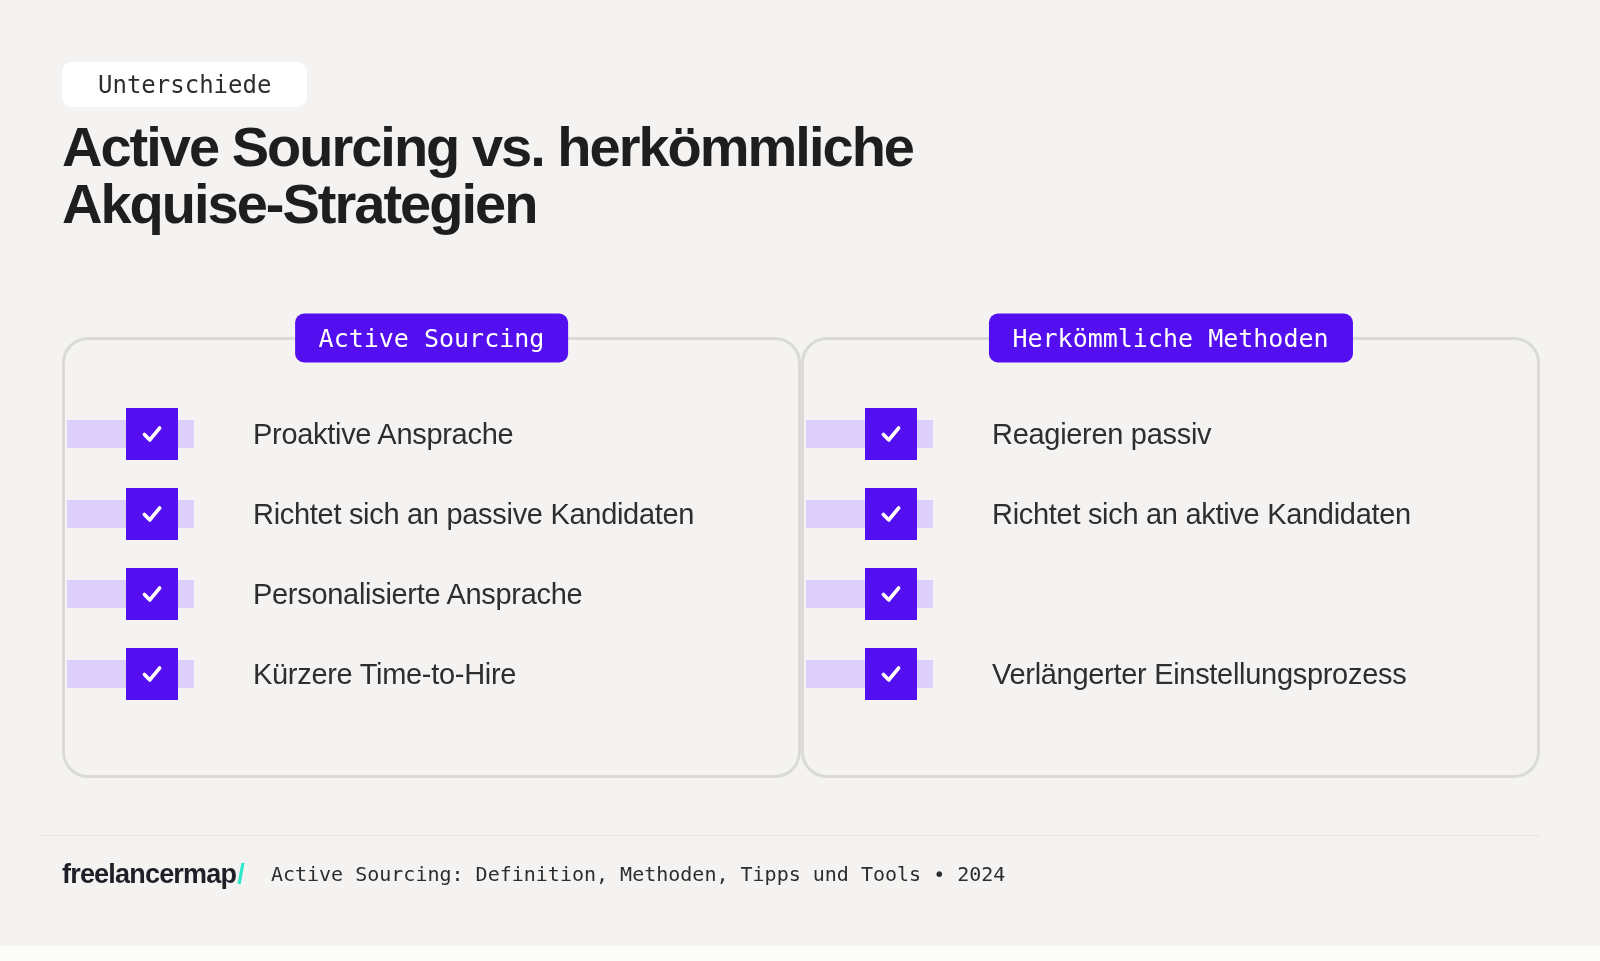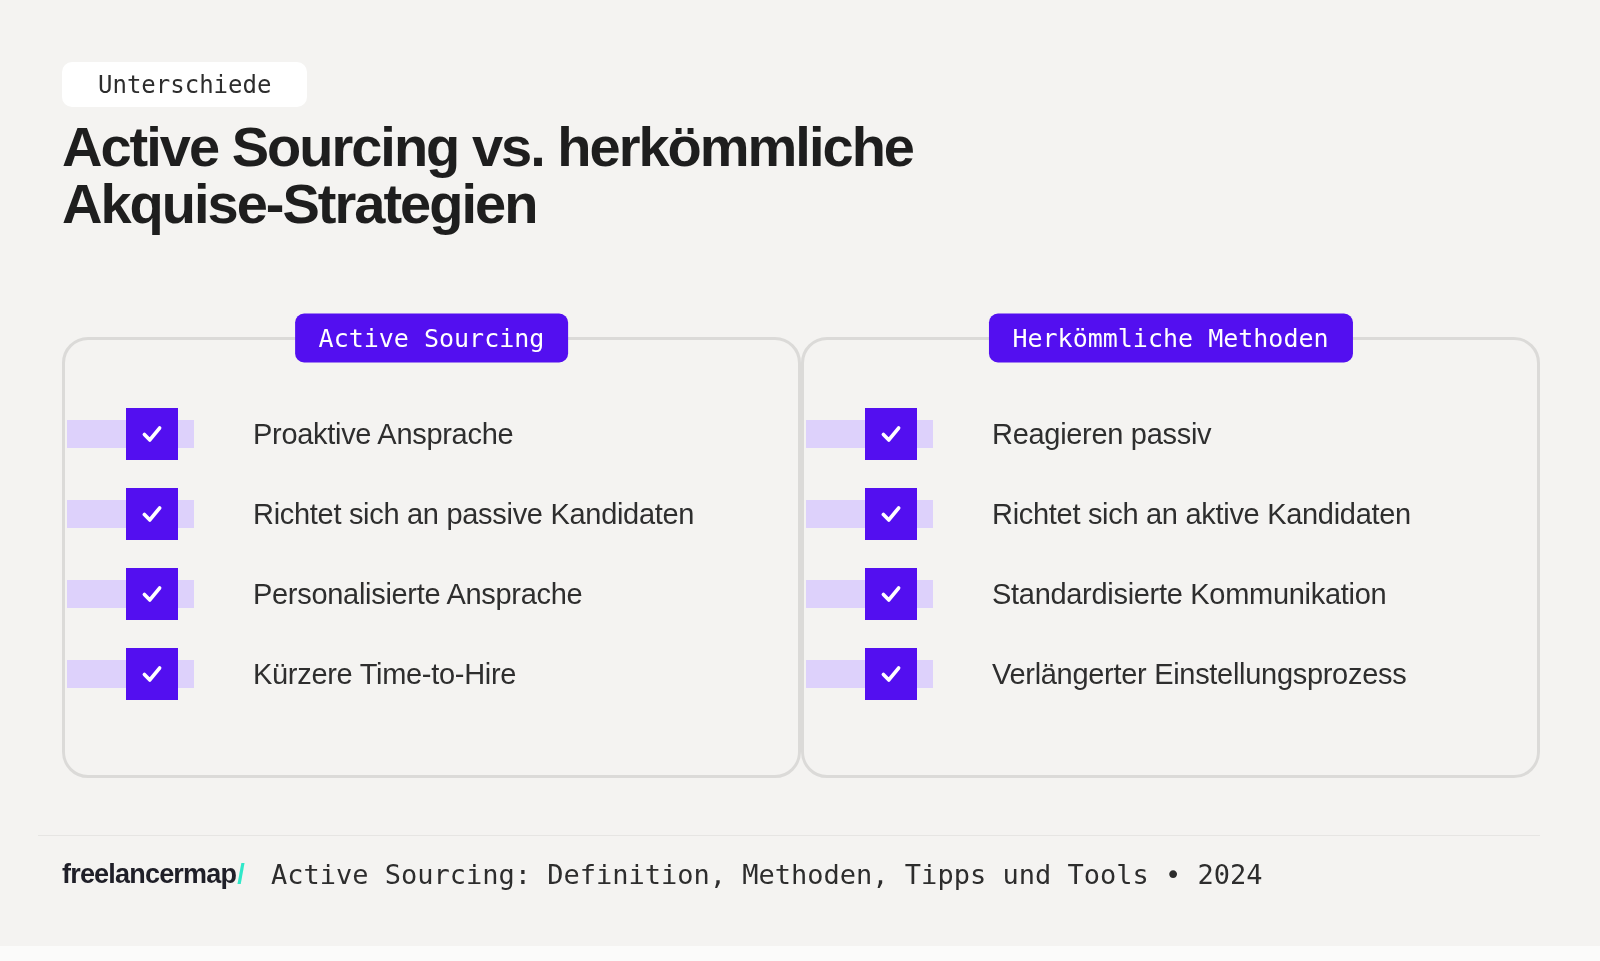--- a/index.html
+++ b/index.html
@@ -137,21 +137,21 @@
     align-items: center;
   }
   .logo-slash {
     color: var(--logo_teal, #2FE8C9);
     font-weight: 700;
     margin-left: 1px;
   }
   .source-text {
     margin-left: 27px;
     font-family: "DejaVu Sans Mono", monospace;
-    font-size: 27px;
+    font-size: 20px;
     color: #2D2D2D;
     white-space: nowrap;
   }
   .bottom-strip {
     position: absolute;
     left: 0;
     bottom: 0;
     width: 100%;
     height: 15px;
     background: var(--footer_strip, #FBFBFA);
@@ -238,21 +238,20 @@
       <div class="row-label">Richtet sich an aktive Kandidaten</div>
     </div>
 
     <div class="row" style="top:228px">
       <div class="row-bar"></div>
       <div class="row-check">
         <svg width="26" height="26" viewBox="0 0 24 24" fill="none">
             <path d="M5 12.5 L10 17.5 L19 6.5" stroke="#FFFFFF" stroke-width="3.4" stroke-linecap="round" stroke-linejoin="round"></path>
           </svg>
       </div>
-      <div class="row-label">Standardisierte Kommunikation</div>
     </div>
 
     <div class="row" style="top:308px">
       <div class="row-bar"></div>
       <div class="row-check">
         <svg width="26" height="26" viewBox="0 0 24 24" fill="none">
             <path d="M5 12.5 L10 17.5 L19 6.5" stroke="#FFFFFF" stroke-width="3.4" stroke-linecap="round" stroke-linejoin="round"></path>
           </svg>
       </div>
       <div class="row-label">Verlängerter Einstellungsprozess</div>

